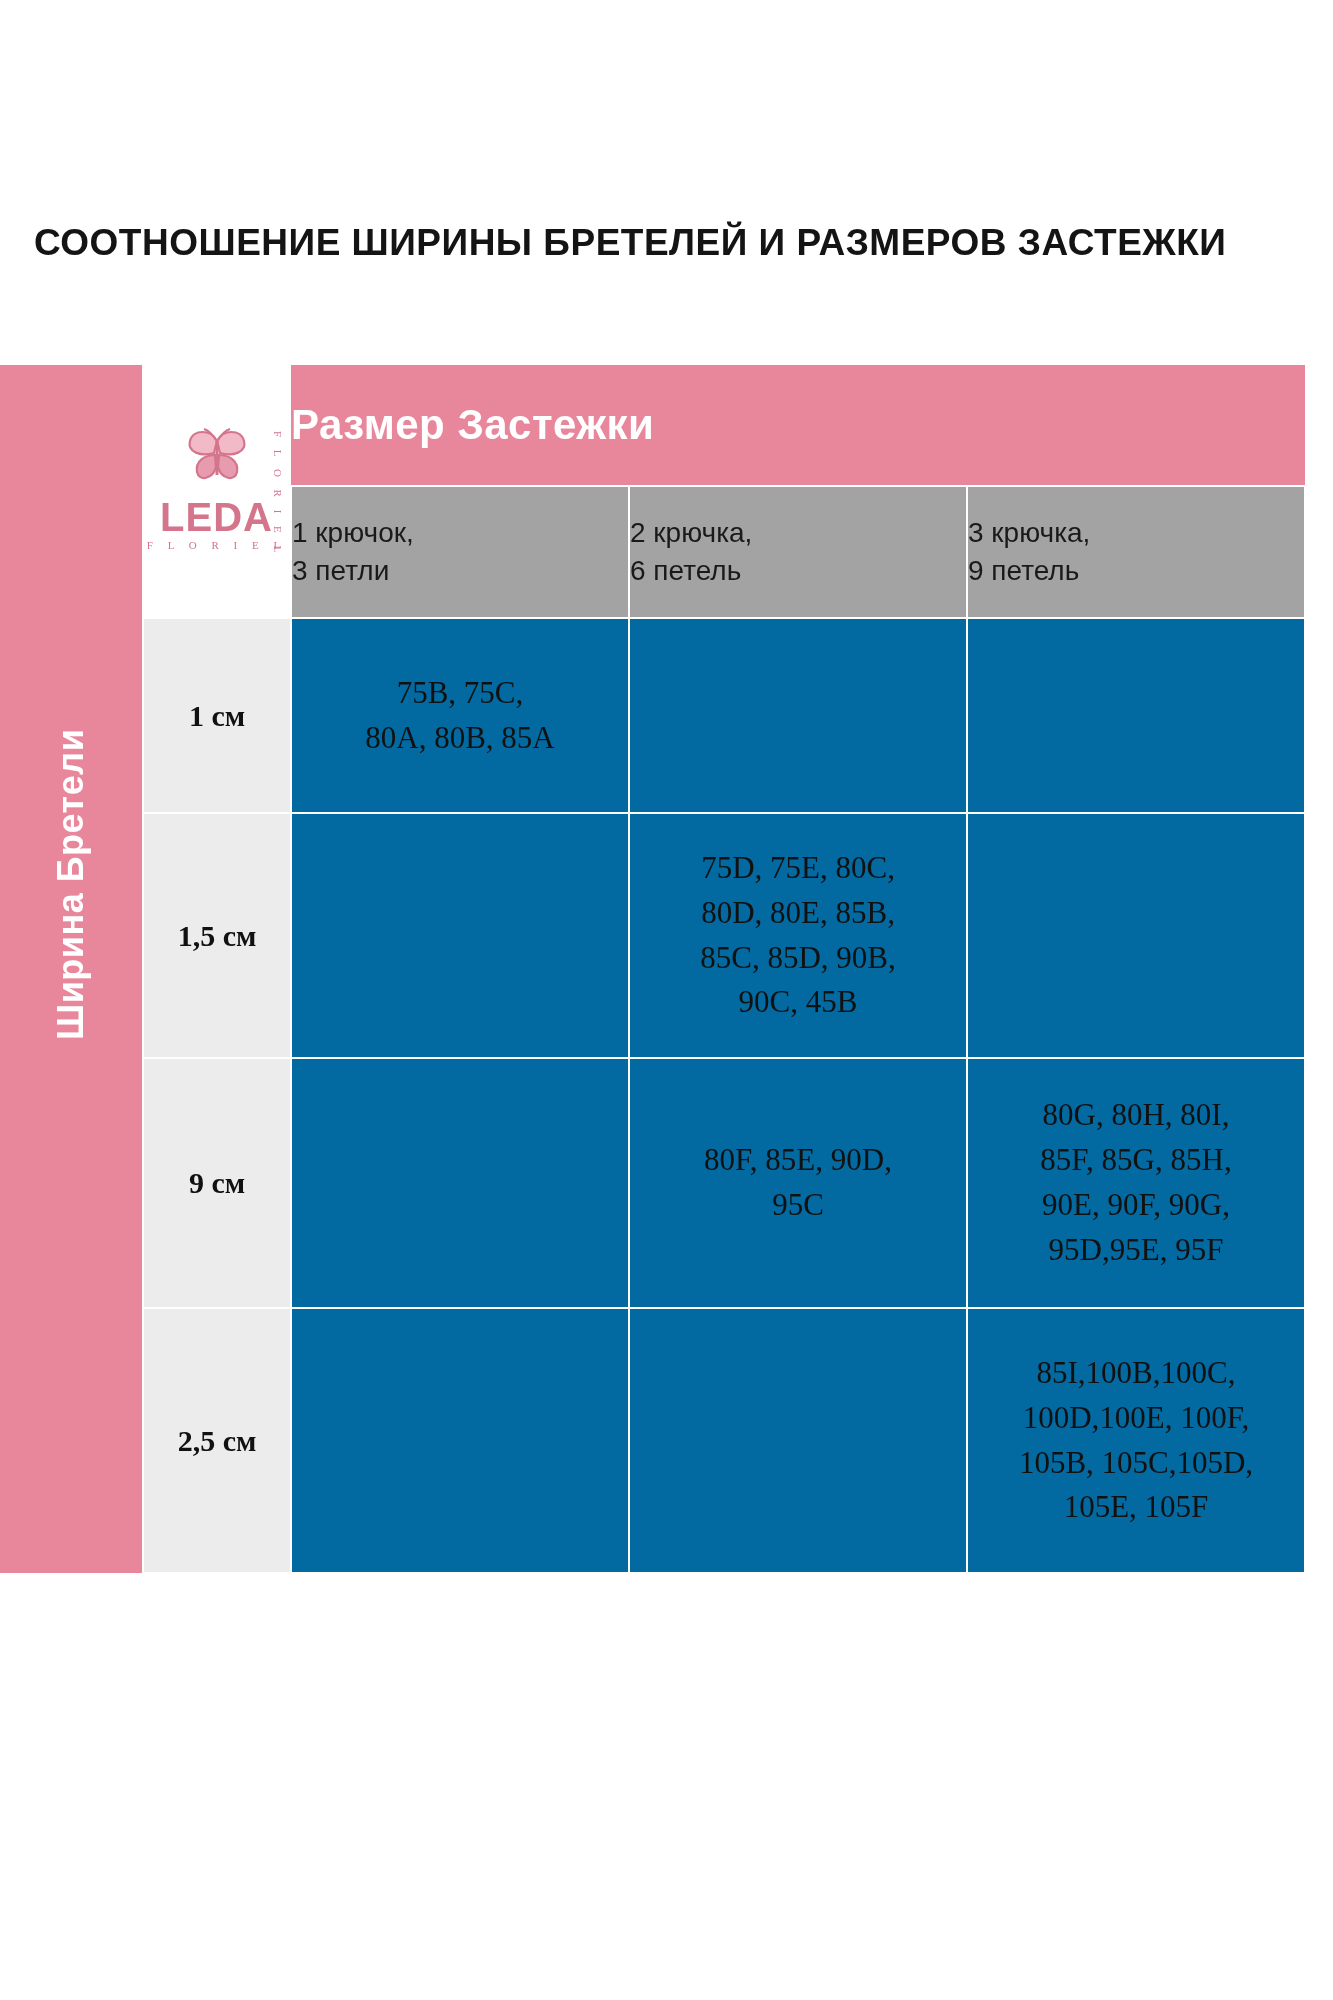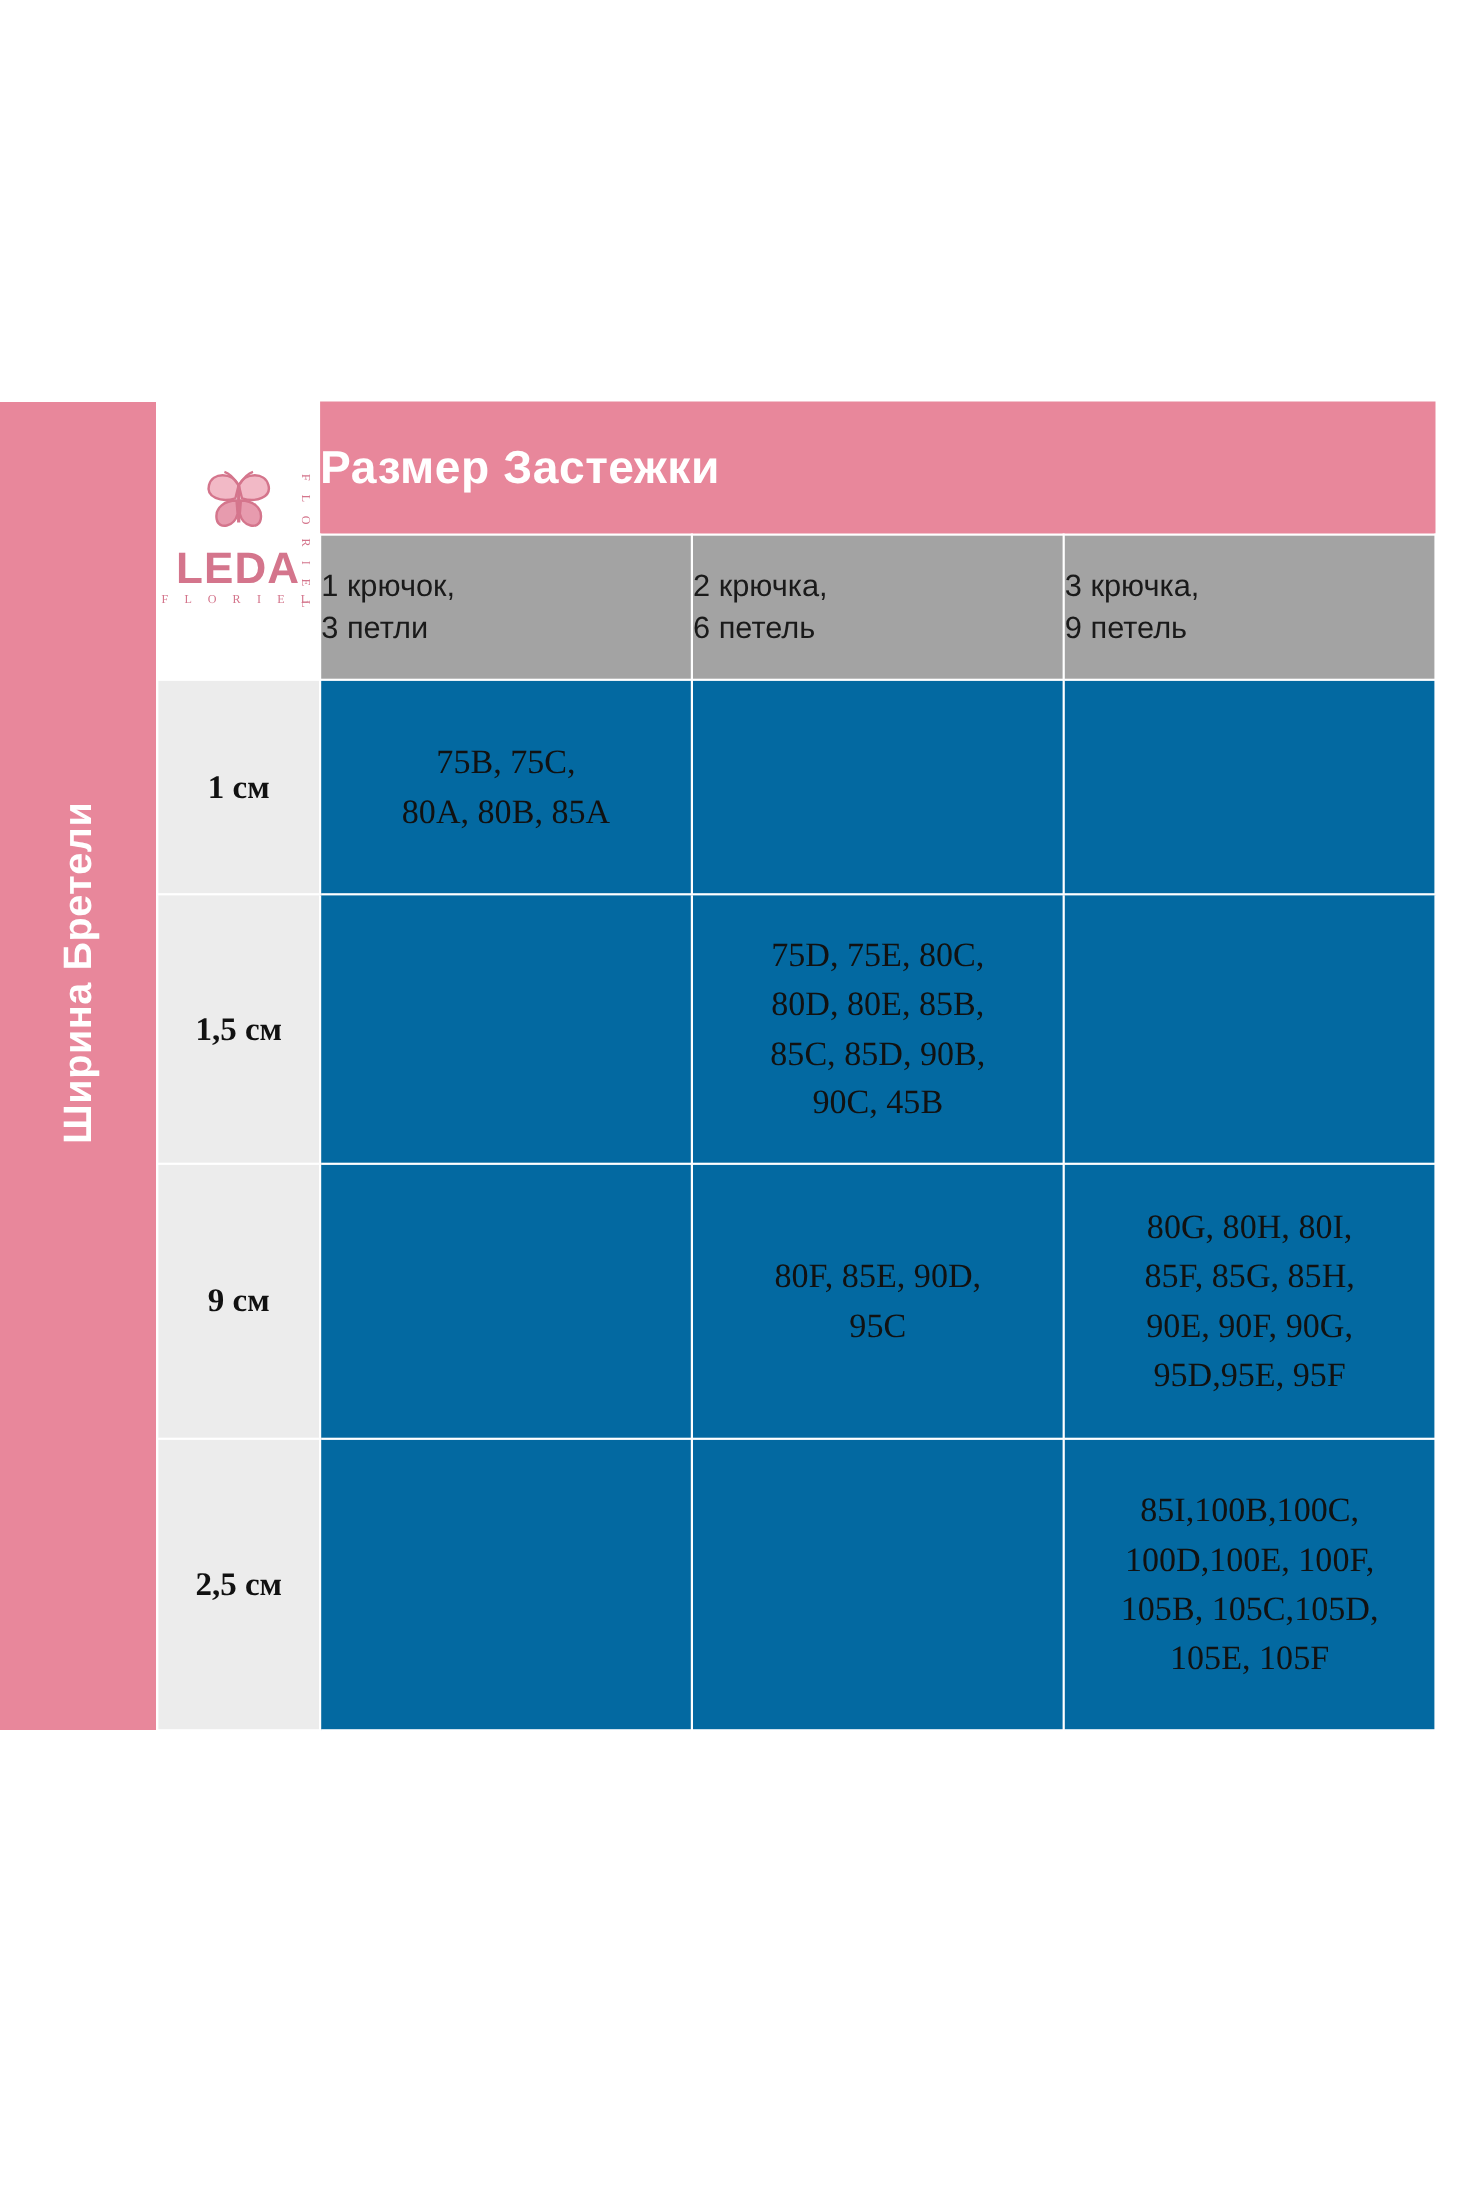--- a/index.html
+++ b/index.html
@@ -185,20 +185,21 @@
   .r1 { height: 195px; }
   .r2 { height: 245px; }
   .r3 { height: 250px; }
   .r4 { height: 265px; }
 </style>
 </head>
 <body>
 
 <div class="page">
 
+  <div class="doc-title">СООТНОШЕНИЕ ШИРИНЫ БРЕТЕЛЕЙ И РАЗМЕРОВ ЗАСТЕЖКИ</div>
 
   <div class="table-wrap">
     <table class="size-table">
       <colgroup>
         <col class="c-side">
         <col class="c-label">
         <col class="c-h1">
         <col class="c-h2">
         <col class="c-h3">
       </colgroup>

